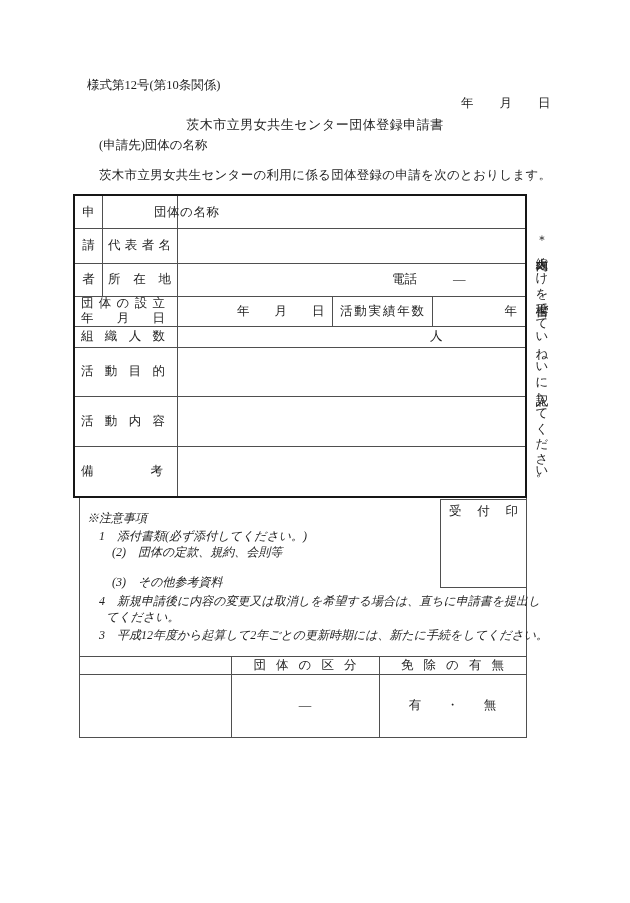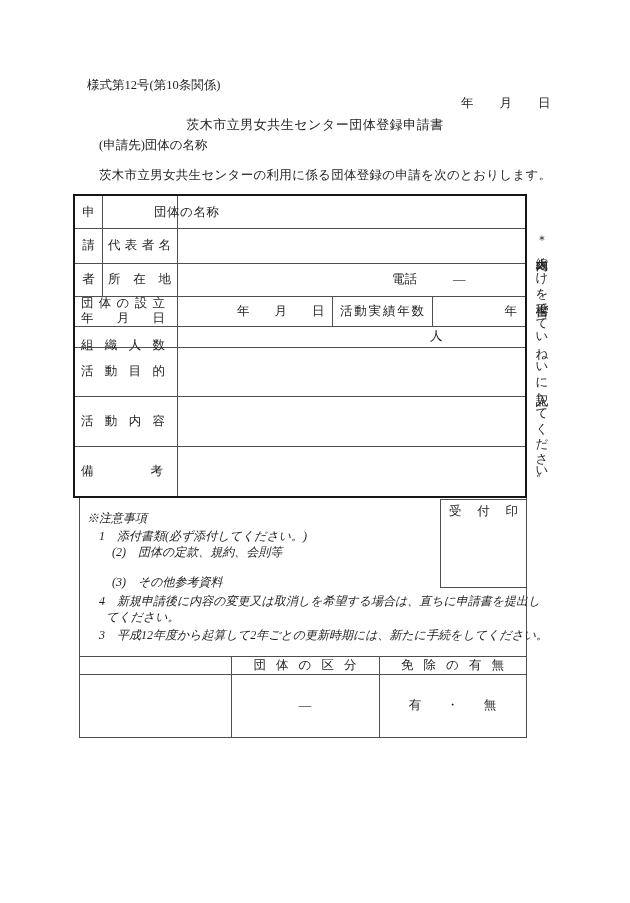--- a/index.html
+++ b/index.html
@@ -99,21 +99,21 @@
     </div>
 
     <div class="cell" style="left:0;top:100px;width:102px;height:30px;padding:0 12px 0 6px;line-height:15px;">
       <div class="jl">団体の設立</div>
       <div class="jl">年月日</div>
     </div>
     <div class="cell nowrap" style="left:102px;top:100px;width:155px;height:30px;line-height:30px;padding-left:60px;"><span class="ls25">年月日</span></div>
     <div class="cell jl" style="left:257px;top:100px;width:100px;height:30px;line-height:30px;padding:0 8px;">活動実績年数</div>
     <div class="cell" style="left:357px;top:100px;right:0;height:30px;line-height:30px;text-align:right;padding-right:8px;">年</div>
 
-    <div class="cell jl" style="left:0;top:130px;width:102px;height:21px;line-height:21px;padding:9px 12px 0 6px;">組織人数</div>
+    <div class="cell jl" style="left:0;top:130px;width:102px;height:21px;line-height:21px;padding:0 12px 0 6px;">組織人数</div>
     <div class="cell" style="left:102px;top:130px;right:0;height:21px;line-height:21px;padding-left:253px;">人</div>
 
     <div class="cell jl" style="left:0;top:151px;width:102px;height:49px;line-height:49px;padding:0 12px 0 6px;">活動目的</div>
     <div class="cell" style="left:102px;top:151px;right:0;height:49px;"></div>
     <div class="cell jl" style="left:0;top:200px;width:102px;height:50px;line-height:50px;padding:0 12px 0 6px;">活動内容</div>
     <div class="cell" style="left:102px;top:200px;right:0;height:50px;"></div>
     <div class="cell jl" style="left:0;top:250px;width:102px;height:50px;line-height:50px;padding:0 14px 0 6px;">備考</div>
     <div class="cell" style="left:102px;top:250px;right:0;height:50px;"></div>
   </div>
 

